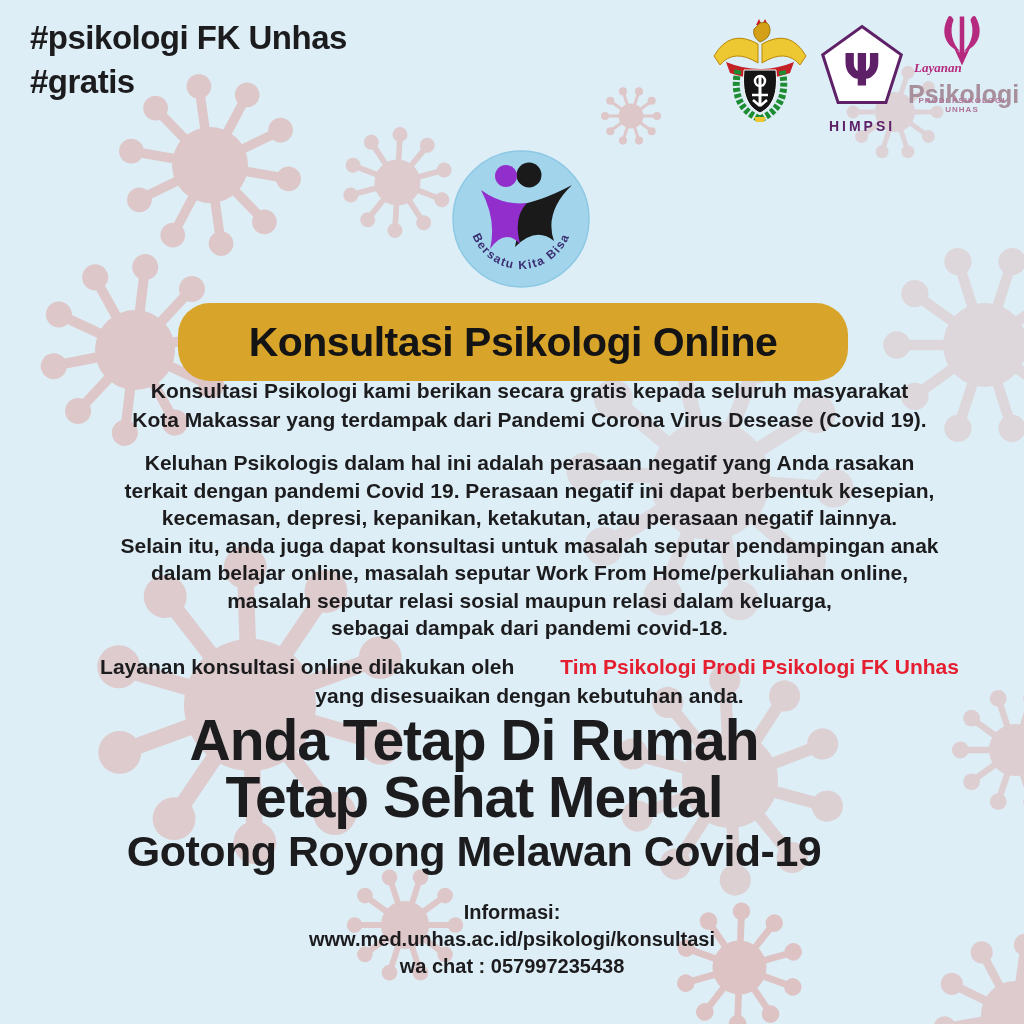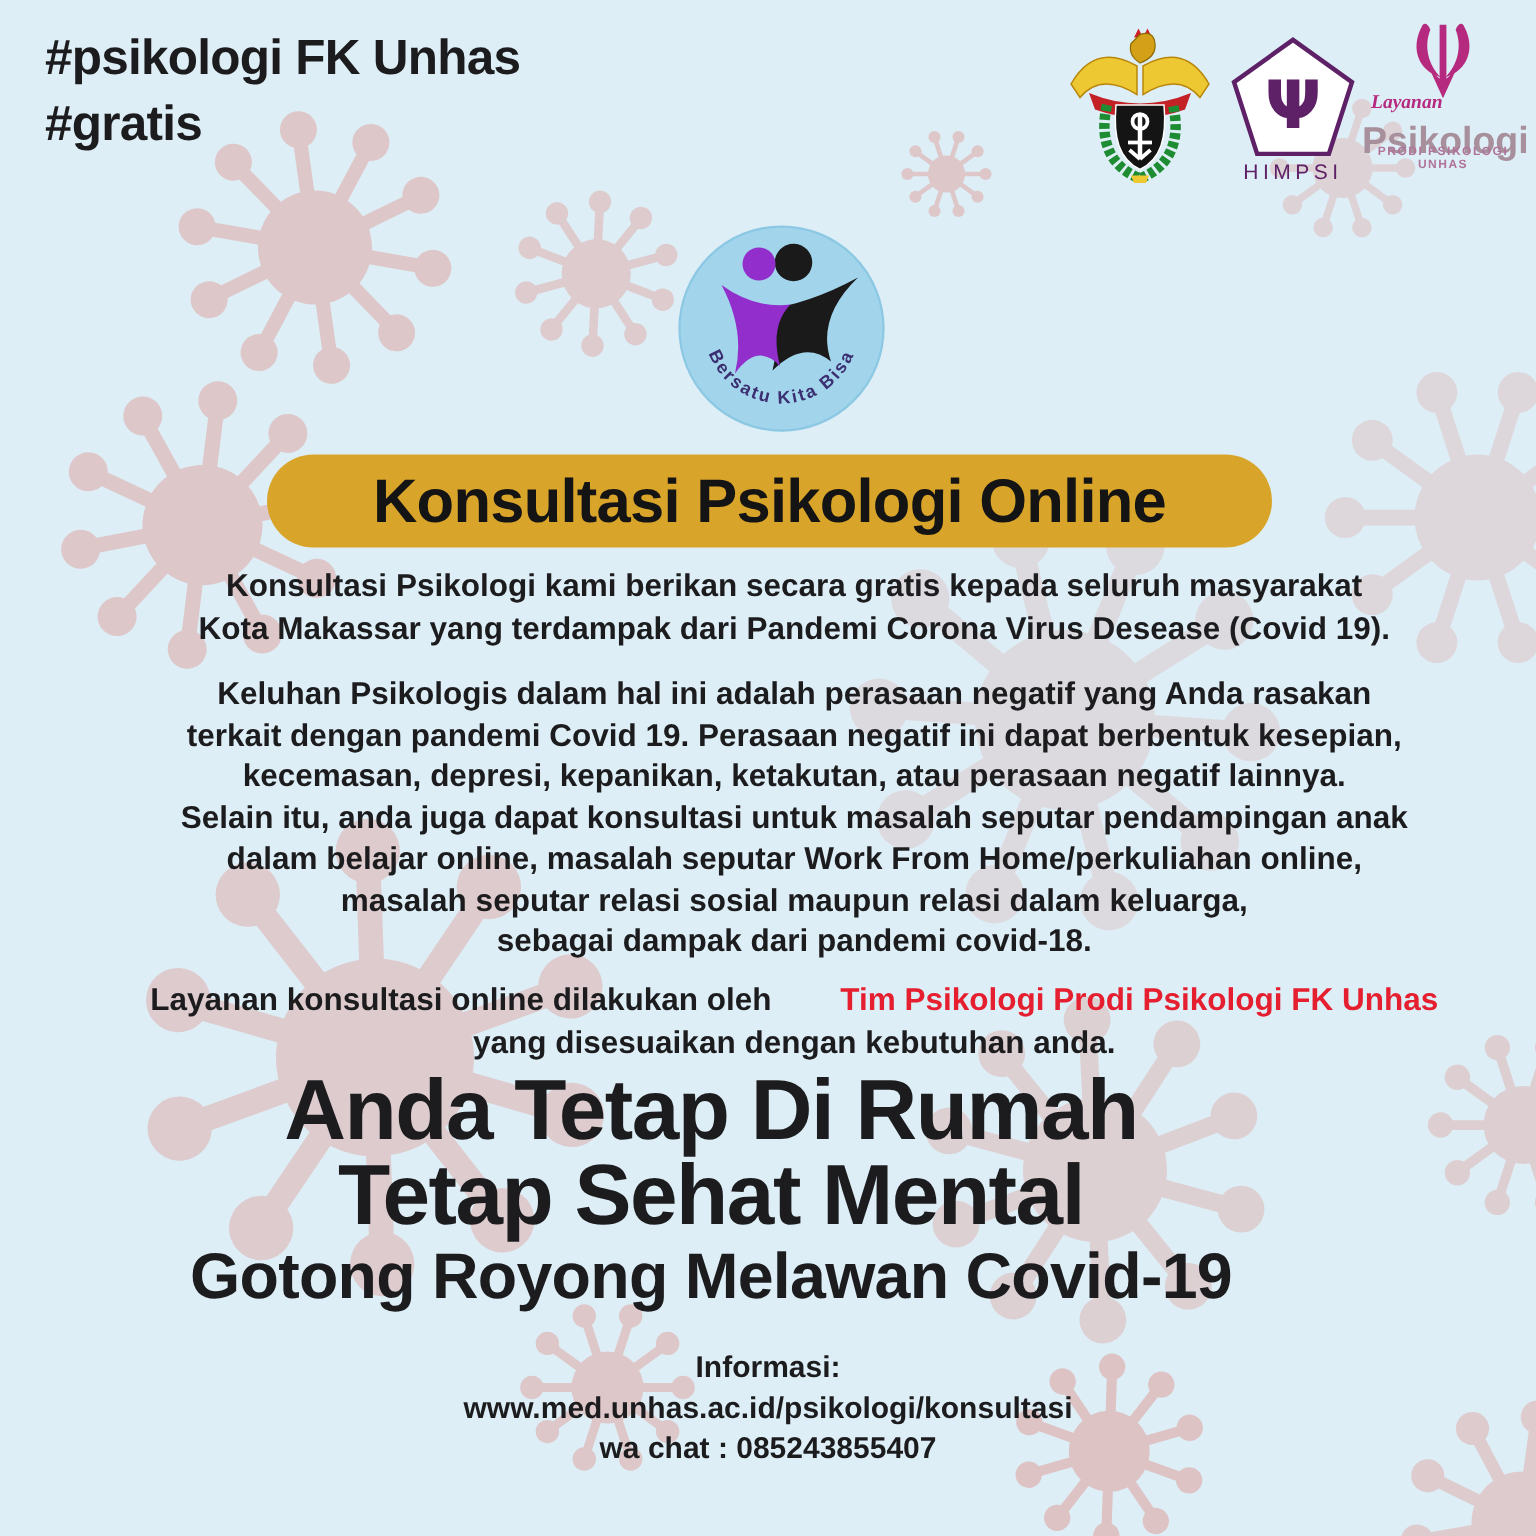--- a/index.html
+++ b/index.html
@@ -13,30 +13,30 @@
   .poster{position:relative;width:1024px;height:1024px;background:var(--background,#ddeef6);overflow:hidden;}
   .virus{position:absolute;color:var(--virus,#dfa19c);z-index:0;}
   .virus svg{display:block;width:100%;height:100%;}
   .content{position:absolute;z-index:1;}
 
   .hashtags{left:30px;top:16px;font-size:33px;font-weight:700;color:var(--text-black);line-height:1.32;letter-spacing:-0.5px;}
 
   .logos{right:8px;top:10px;width:312px;height:112px;display:flex;align-items:flex-start;}
   .logo-unhas{position:absolute;left:8px;top:8px;width:96px;height:104px;}
   .logo-himpsi{position:absolute;left:112px;top:14px;width:92px;text-align:center;}
-  .himpsi-label{font-size:14px;font-weight:400;color:var(--himpsi-purple);letter-spacing:3px;margin-top:0;}
+  .himpsi-label{font-size:14px;font-weight:700;color:var(--himpsi-purple);letter-spacing:3px;margin-top:12px;}
   .logo-layanan{position:absolute;left:204px;top:2px;width:108px;height:108px;}
   .layanan-psi{position:absolute;left:22px;top:0px;width:64px;height:62px;}
   .layanan-script{position:absolute;left:6px;top:48px;font-family:"Liberation Serif",serif;font-style:italic;font-weight:700;font-size:13px;color:var(--layanan-magenta);}
   .layanan-title{position:absolute;left:0px;top:58px;width:108px;text-align:left;font-size:25px;font-weight:700;color:#a78f9b;letter-spacing:0px;margin-top:10px;}
   .layanan-sub{position:absolute;left:0px;top:84px;width:108px;text-align:center;font-size:8px;font-weight:700;color:#b0739a;letter-spacing:1px;text-transform:uppercase;}
 
   .badge{left:451px;top:149px;width:140px;height:141px;}
 
-  .banner{left:178px;top:303px;width:670px;height:62px;background:var(--banner-gold,#d9a42a);border-radius:32px;display:flex;align-items:center;justify-content:center;}
+  .banner{left:178px;top:303px;width:670px;height:78px;background:var(--banner-gold,#d9a42a);border-radius:32px;display:flex;align-items:center;justify-content:center;}
   .banner-title{font-size:41px;font-weight:700;color:#141414;letter-spacing:-0.5px;}
 
   .para{left:0;width:1024px;text-align:center;font-weight:700;color:var(--text-black);padding-left:35px;}
   .para-intro{top:376px;font-size:21px;line-height:29px;}
   .para-keluhan{top:449px;font-size:21px;line-height:27.5px;}
   .para-layanan{top:652px;font-size:21px;line-height:29px;}
   .red{color:var(--highlight-red,#e51f2f);margin-left:40px;}
 
   .headline{left:0;top:712px;width:948px;text-align:center;font-weight:700;color:var(--text-black);}
   .headline-big{font-size:57px;line-height:57px;letter-spacing:-1px;}
@@ -228,16 +228,16 @@
 
   <div class="content headline">
     <div class="headline-big">Anda Tetap Di Rumah</div>
     <div class="headline-big">Tetap Sehat Mental</div>
     <div class="headline-small">Gotong Royong Melawan Covid-19</div>
   </div>
 
   <div class="content footer">
     <div>Informasi:</div>
     <div>www.med.unhas.ac.id/psikologi/konsultasi</div>
-    <div>wa chat : 085243855407</div>
+    <div>wa chat : 057997235438</div>
   </div>
 
 </div>
 
 </body></html>

